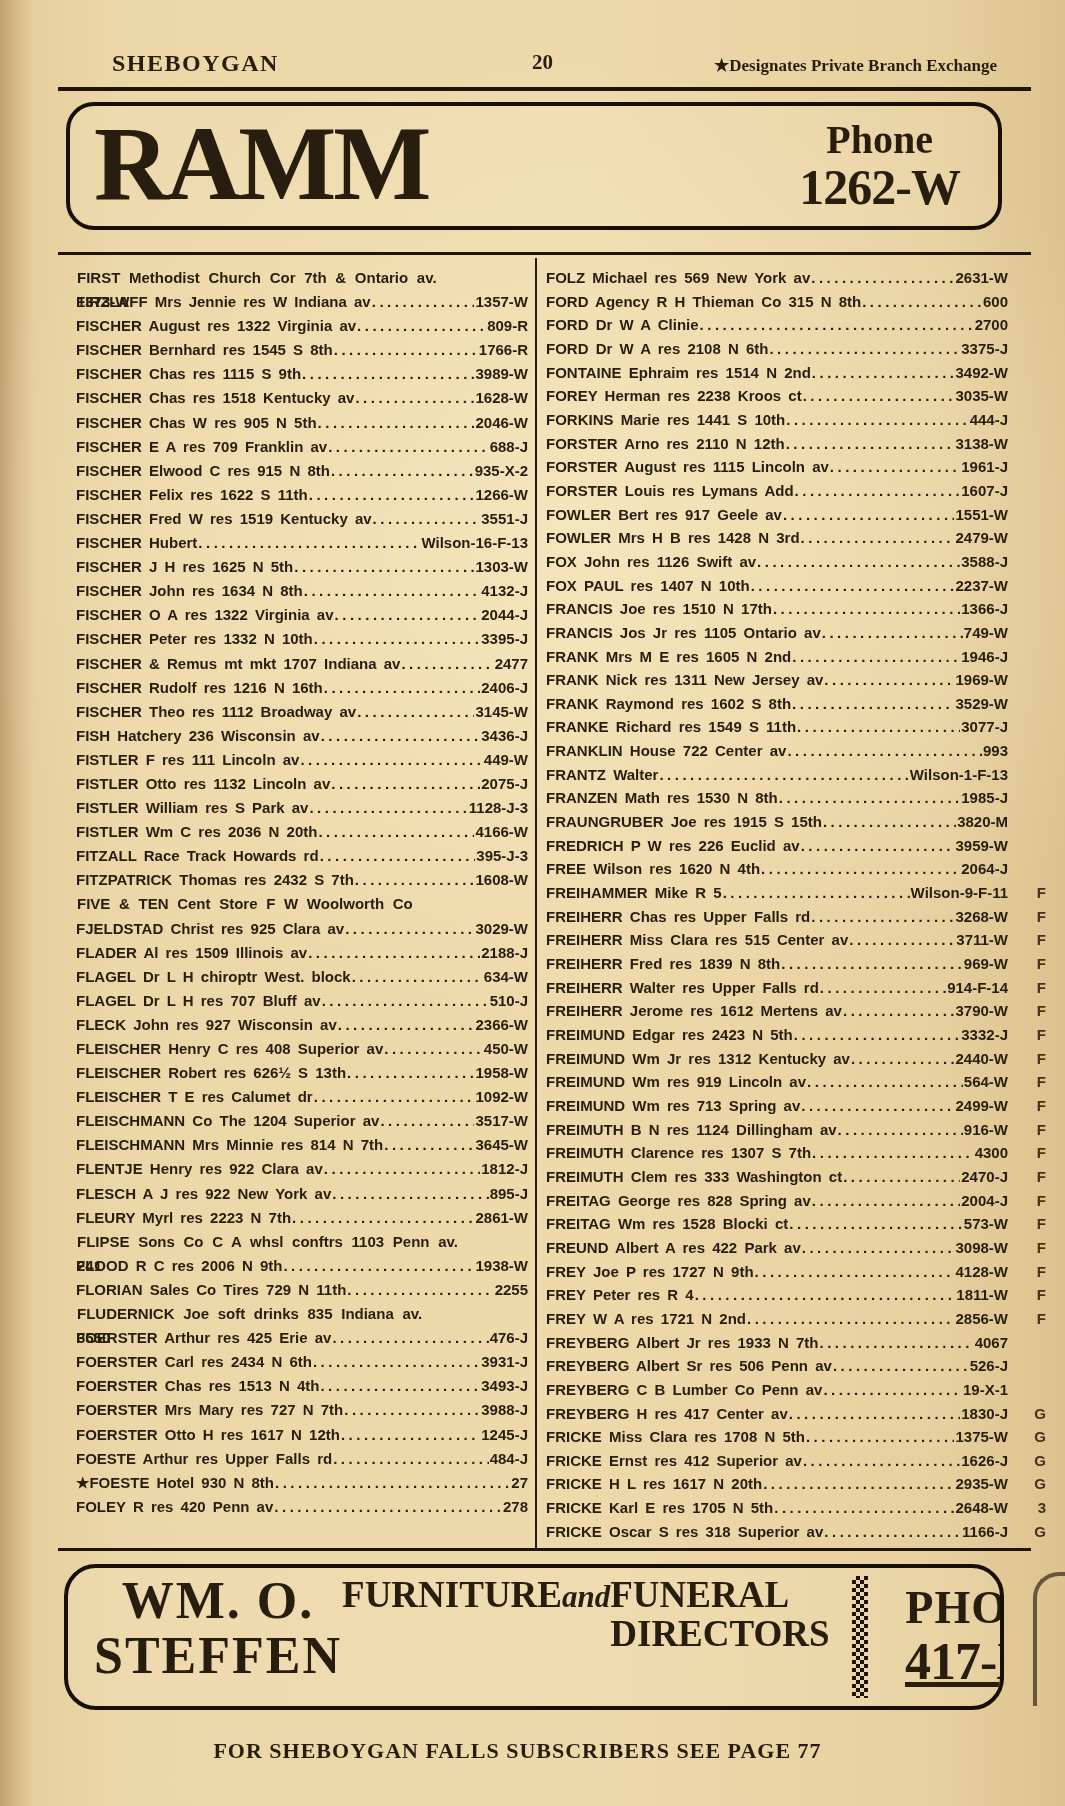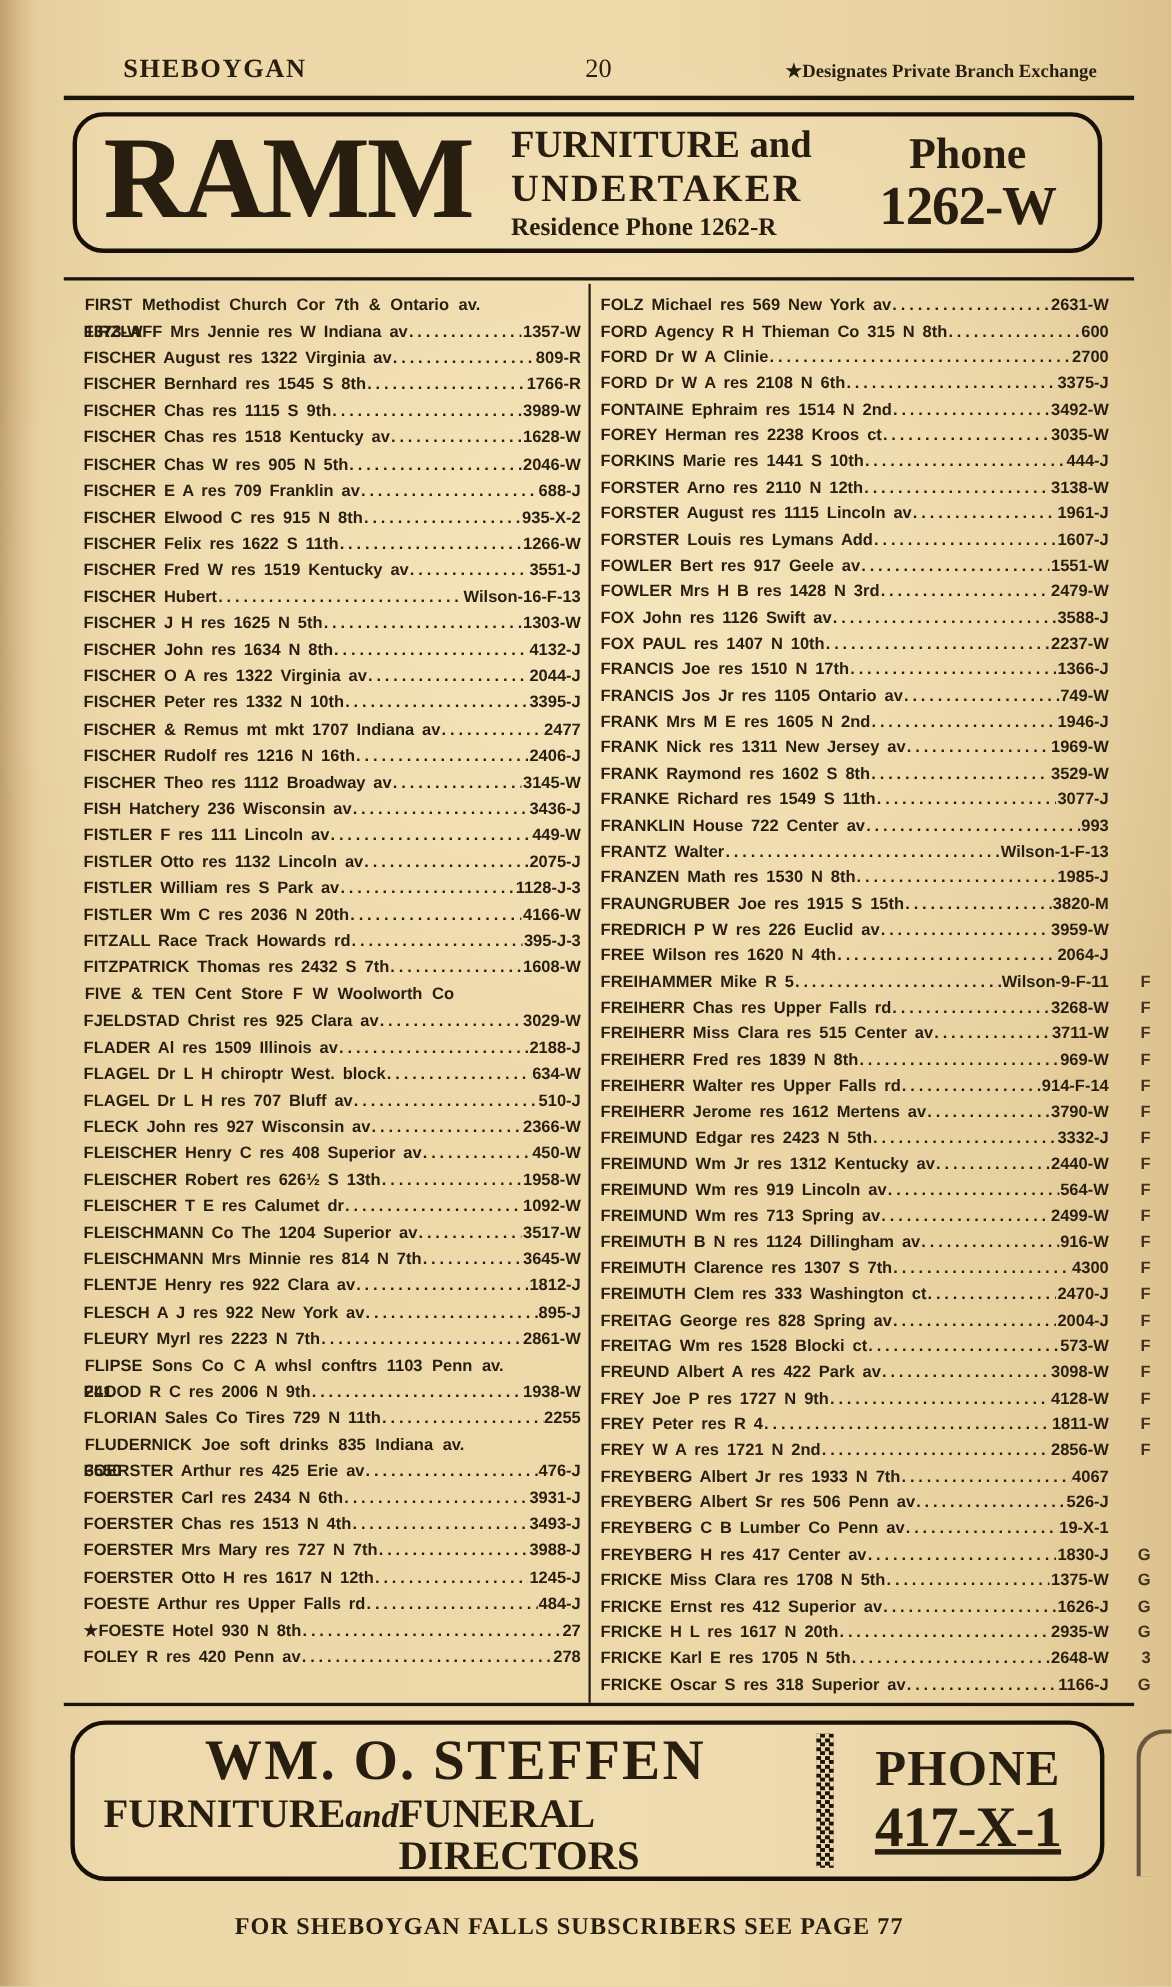--- a/index.html
+++ b/index.html
@@ -18,21 +18,21 @@
       #e9d2a2;
     color:#281e10;
   }
   
   .hdr{
     position:absolute;top:50px;left:112px;right:68px;
     font-family:"Liberation Serif",serif;font-weight:bold;
     display:flex;align-items:baseline;
   }
   .city{font-size:24px;letter-spacing:1.5px;}
-  .pgnum{position:absolute;left:420px;font-size:24px;font-weight:normal;}
+  .pgnum{position:absolute;left:420px;font-size:21px;font-weight:bold;}
   .pbx{margin-left:auto;font-size:17px;}
   .rule{position:absolute;background:#1d140a;}
   .rule-top{top:87px;left:58px;right:34px;height:4px;}
   
   .ad{border:4px solid #170f08;background:rgba(255,246,218,.12);}
   .ad-top{
     position:absolute;top:102px;left:66px;width:936px;height:128px;
     border-radius:28px;display:flex;align-items:center;padding:0 24px;box-sizing:border-box;
     font-family:"Liberation Serif",serif;font-weight:bold;
   }
@@ -64,21 +64,21 @@
   .row.tight{word-spacing:4.5px;flex-direction:column;}
   .bleed{
     position:absolute;right:-38px;top:0;color:#41321d;font-weight:bold;
   }
   
   .ad-bottom{
     position:absolute;top:1564px;left:64px;width:940px;height:146px;
     border-radius:32px;display:flex;box-sizing:border-box;overflow:hidden;
     font-family:"Liberation Serif",serif;font-weight:bold;
   }
-  .st-left{flex:1 1 auto;padding:6px 6px 8px 26px;display:flex;flex-direction:column;}
+  .st-left{flex:1 1 auto;padding:6px 6px 8px 26px;display:flex;}
   .st-name{text-align:center;font-size:52px;line-height:1.05;letter-spacing:2px;}
   .st-line{font-size:37px;line-height:1.05;margin-top:2px;display:flex;align-items:baseline;justify-content:space-between;padding-right:14px;}
   .st-line i{font-size:31px;font-weight:bold;}
   .st-div{
     flex:0 0 16px;margin:8px 2px;
     background:repeating-conic-gradient(#1c140c 0% 25%, rgba(0,0,0,0) 0% 50%) 0 0/8px 8px;
   }
   .st-right{flex:0 0 240px;display:flex;flex-direction:column;align-items:center;justify-content:center;}
   .st-ph{font-size:46px;line-height:1.05;letter-spacing:1px;}
   .st-phnum{font-size:52px;line-height:1.1;letter-spacing:-1px;text-decoration:underline;}
@@ -102,25 +102,20 @@
   <header class="hdr">
     <span class="city">SHEBOYGAN</span>
     <span class="pgnum">20</span>
     <span class="pbx">★Designates Private Branch Exchange</span>
   </header>
 
   <div class="rule rule-top"></div>
 
   <section class="ad ad-top">
     <div class="ramm">RAMM</div>
-    <div class="ad-mid">
-      <div class="ad-l1">FURNITURE and</div>
-      <div class="ad-l2">UNDERTAKER</div>
-      <div class="ad-l3">Residence Phone 1262-R</div>
-    </div>
     <div class="ad-phone">
       <div class="ph-lbl">Phone</div>
       <div class="ph-num">1262-W</div>
     </div>
   </section>
 
   <div class="rule cols-top"></div>
 
   <div class="col col-left" id="colL">
       <div class="row tight">

